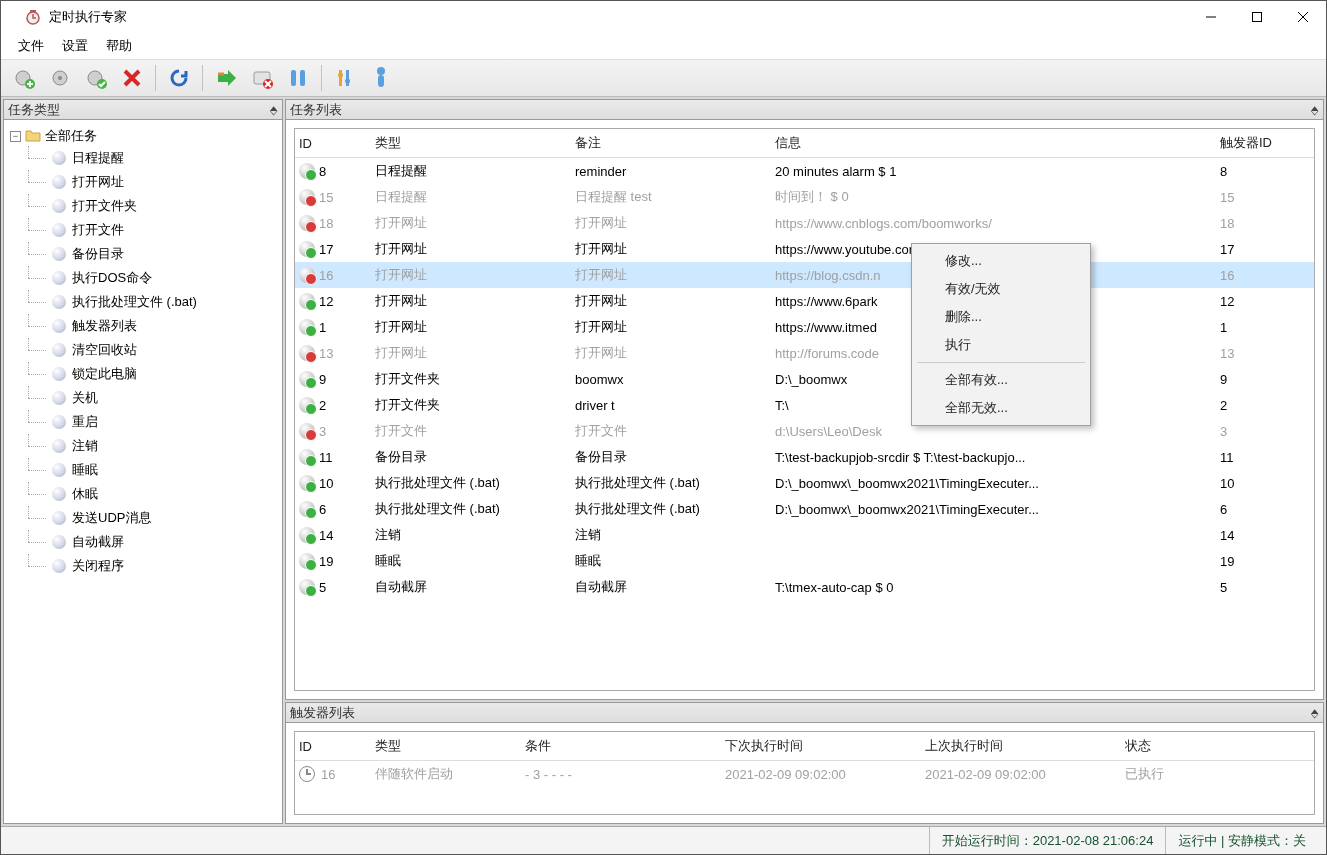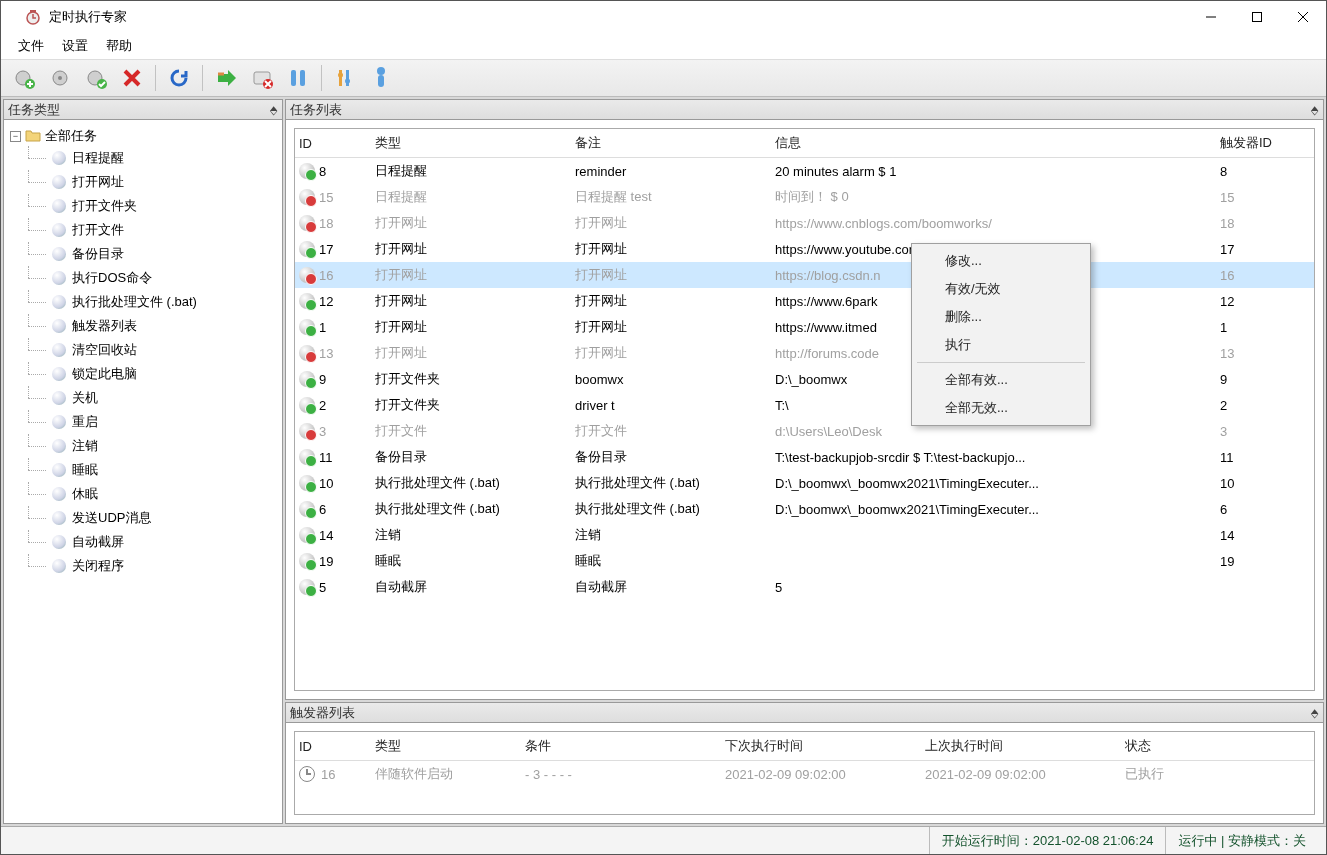--- a/index.html
+++ b/index.html
@@ -444,20 +444,21 @@
                 <div class="c-info"></div>
                 <div class="c-tid">19</div>
               </div>
               <div class="grid-row">
                 <div class="c-id">
                   <span class="status-ico"></span>
                   <span>5</span>
                 </div>
                 <div class="c-type">自动截屏</div>
                 <div class="c-remark">自动截屏</div>
+                <div class="c-info">T:\tmex-auto-cap $ 0</div>
                 <div class="c-tid">5</div>
               </div>
             </div>
 
           <div class="ctx-menu" style="left:616px; top:114px;">
             <div class="ctx-item">修改...</div>
             <div class="ctx-item">有效/无效</div>
             <div class="ctx-item">删除...</div>
             <div class="ctx-item">执行</div>
             <div class="ctx-sep"></div>

